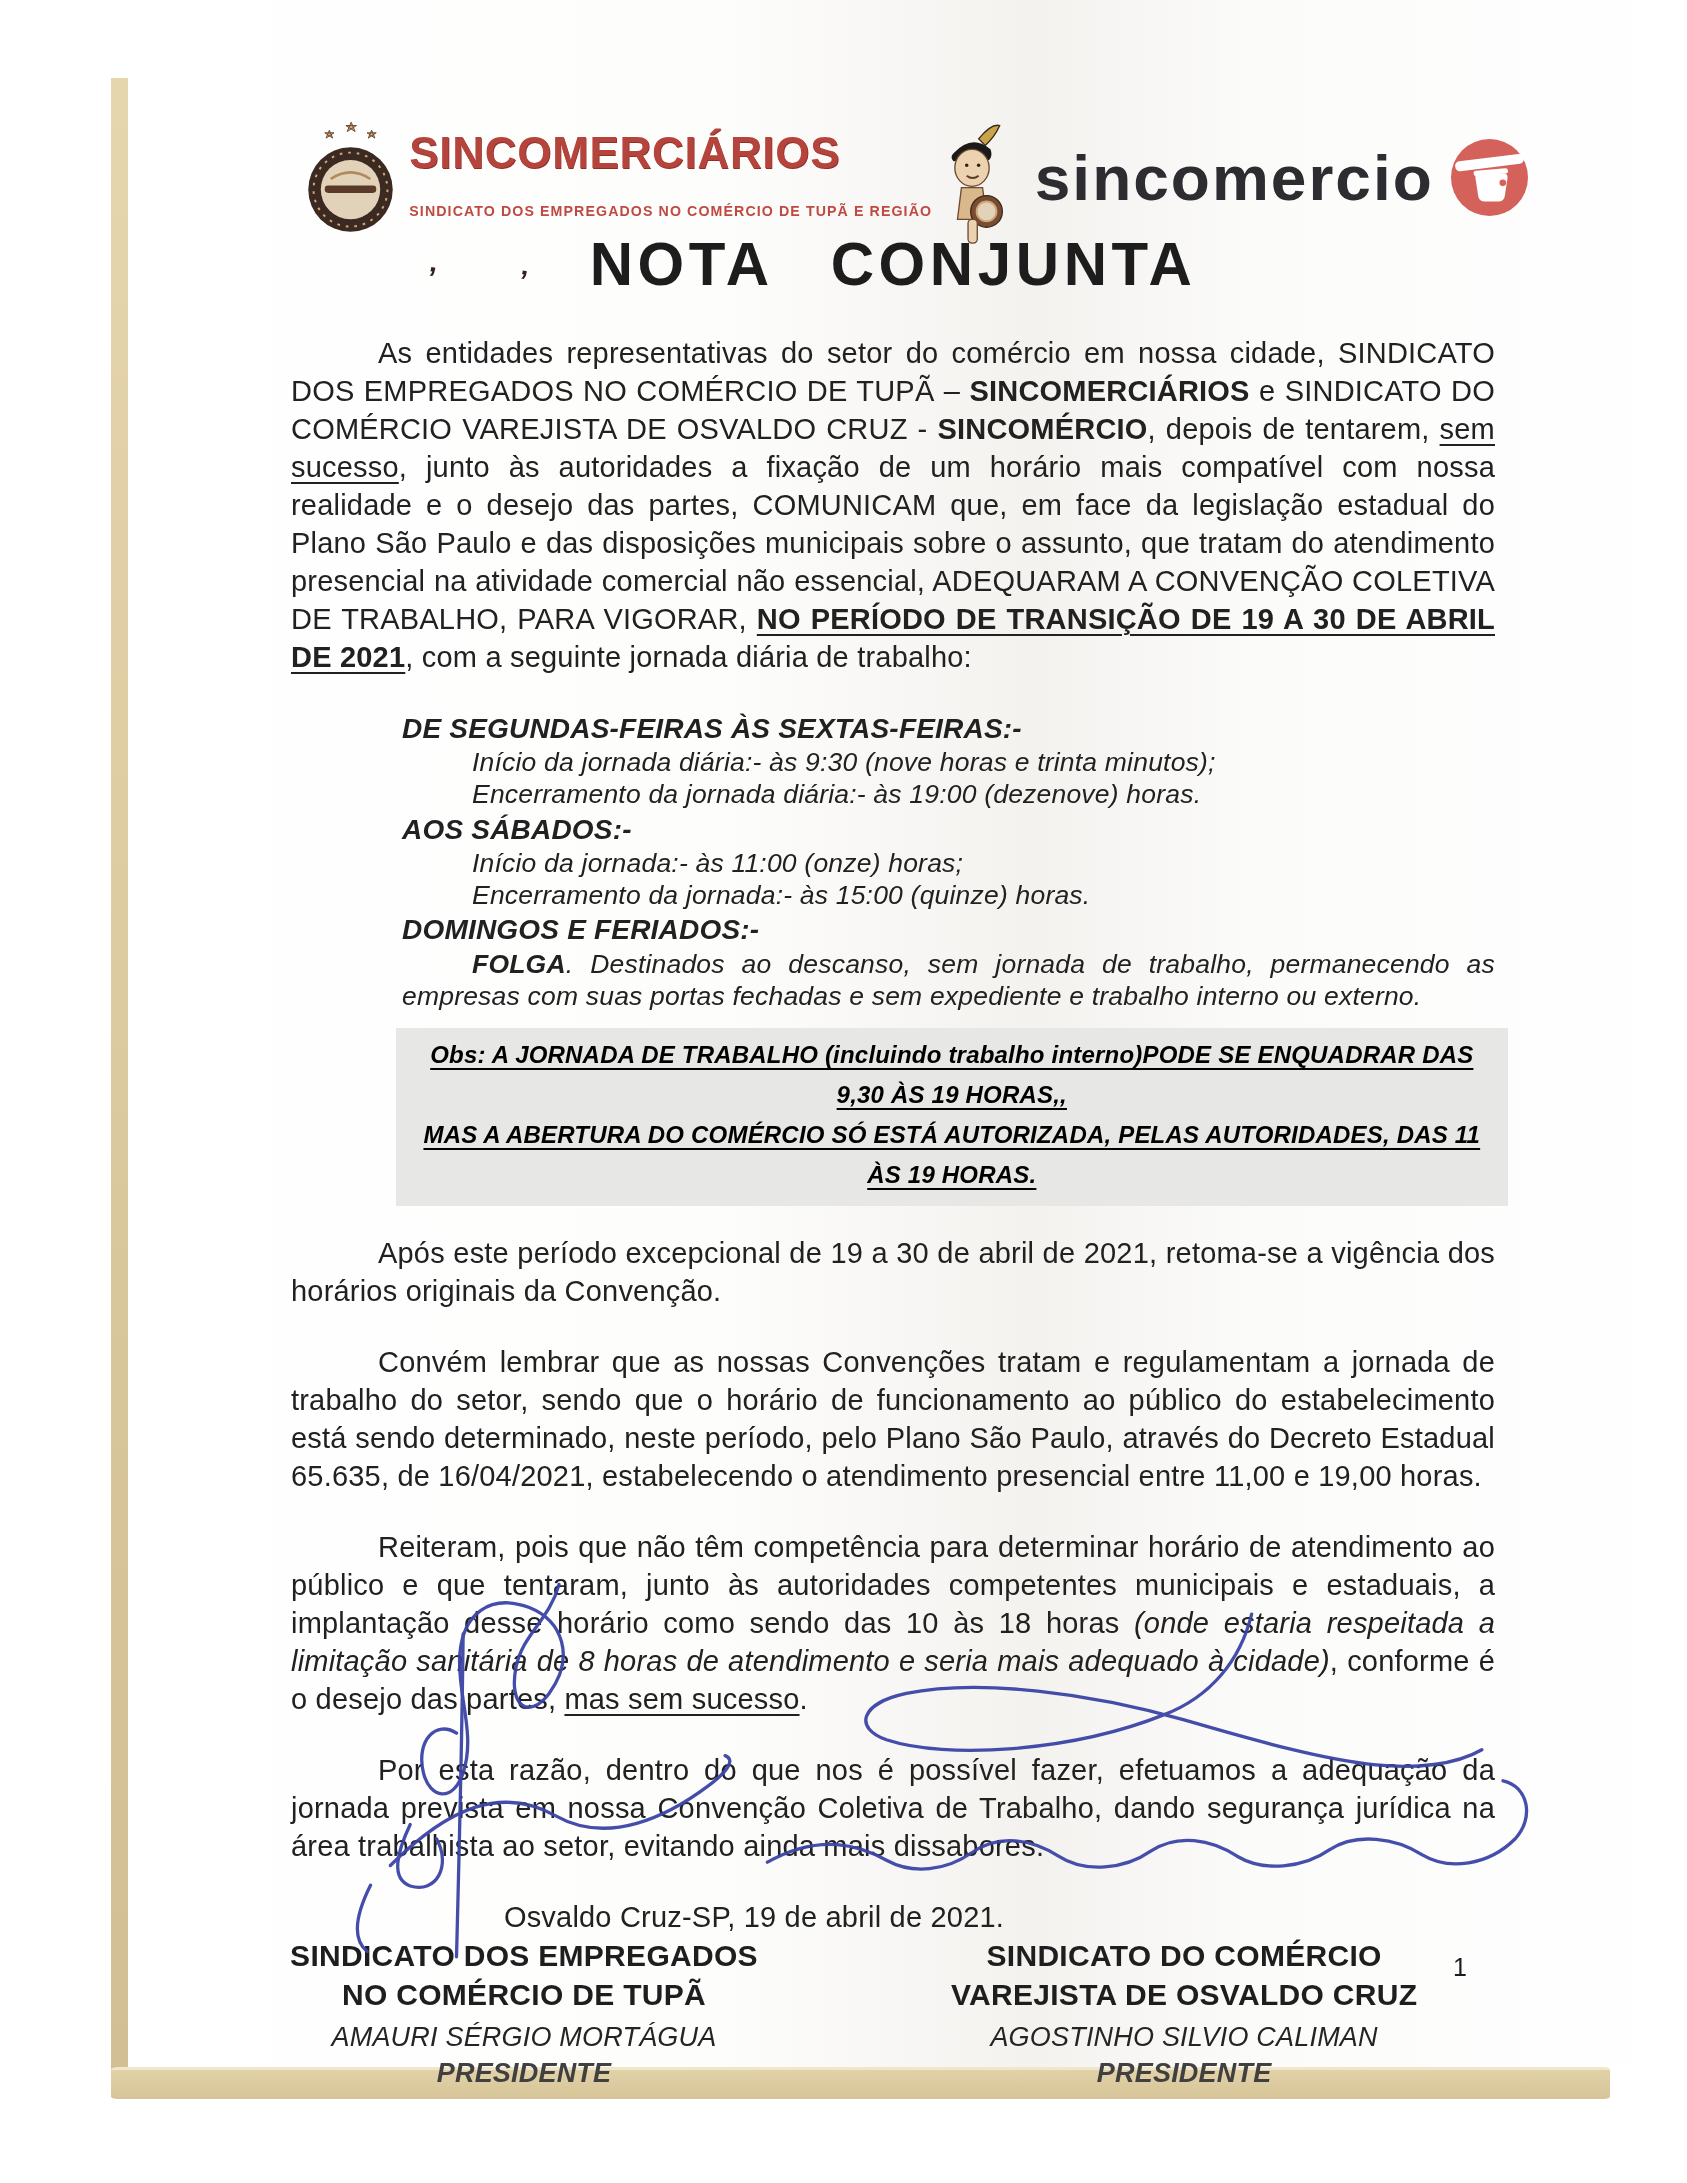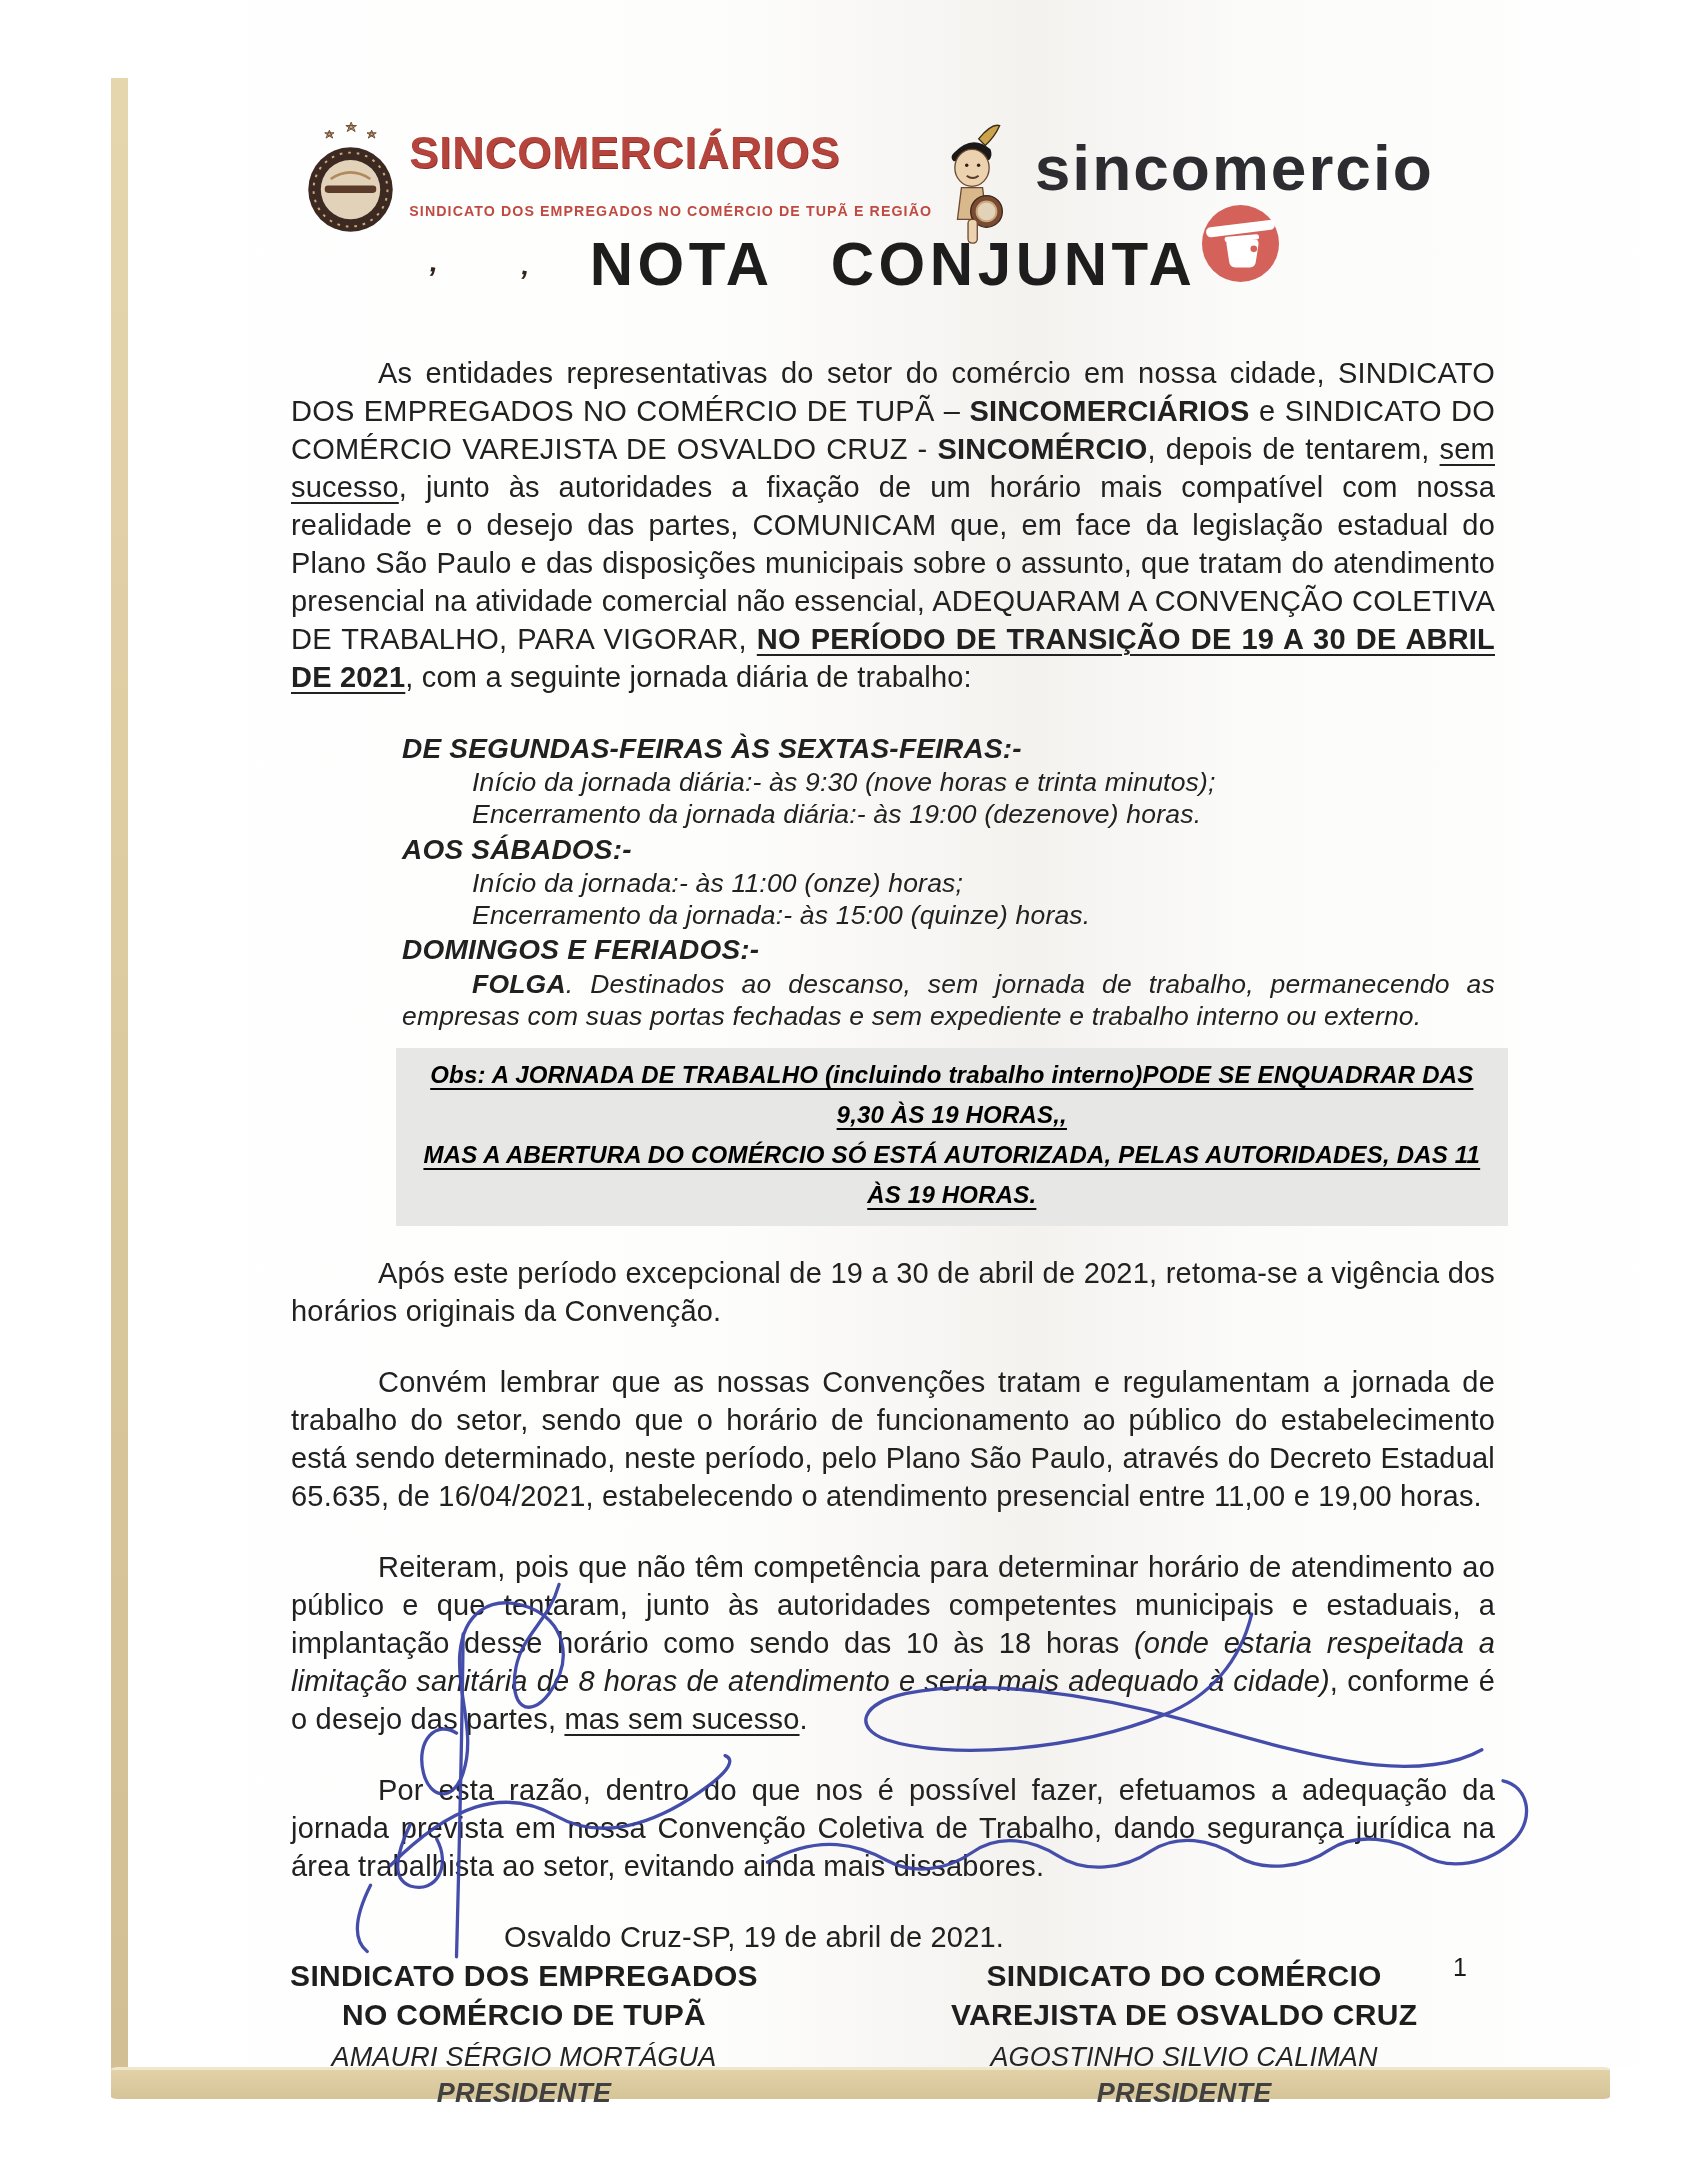--- a/index.html
+++ b/index.html
@@ -20,34 +20,34 @@
 
   
   .header{position:absolute;left:301px;top:118px;width:1197px;display:flex;align-items:flex-start;}
   .logo-left{display:flex;align-items:flex-start;}
   .brand-col{margin-left:9.3px;margin-top:12px;}
   .brand-main{font-size:44px;font-weight:bold;color:#b5443c;letter-spacing:0.7px;
     text-shadow:0.7px 0.7px 0 #8e2f2a;line-height:46px;white-space:nowrap;}
   .brand-sub{font-size:14.2px;font-weight:bold;color:#c04a42;letter-spacing:1.1px;
     margin-top:27px;white-space:nowrap;}
   .mascot{margin-left:6.6px;margin-top:1.3px;}
-  .logo-right{display:flex;align-items:center;margin-left:30px;margin-top:17px;flex-direction:column;}
+  .logo-right{display:flex;align-items:center;margin-left:30px;margin-top:17px;}
   .wordmark{font-size:64px;font-weight:bold;color:#2c2c31;letter-spacing:2px;
     transform:scaleY(0.98);line-height:66px;white-space:nowrap;}
   .logo-right svg{margin-left:13.2px;}
   .specks{position:absolute;left:429px;top:259px;font-size:29px;font-weight:bold;
     color:#33211a;letter-spacing:37px;transform:rotate(12deg);}
 
   
   .doc-title{position:absolute;left:291px;top:230px;width:1204px;text-align:center;
     font-size:60px;font-weight:bold;color:#1d1d1d;letter-spacing:4.6px;word-spacing:38px;
     transform:scaleY(1.02);}
 
   
-  .content{position:absolute;left:291px;top:354px;width:1204px;font-size:29px;
+  .content{position:absolute;left:291px;top:334px;width:1204px;font-size:29px;
     line-height:38px;letter-spacing:0.2px;text-align:justify;color:#212121;}
   .para{margin:0 0 33px 0;text-indent:87px;}
   .b{font-weight:bold;}
   .i{font-style:italic;}
   .u{text-decoration:underline;text-decoration-thickness:2.3px;text-underline-offset:4.6px;}
 
   .schedule{margin:36px 0 13.2px 0;padding-left:111px;font-style:italic;}
   .sched-h{font-size:28px;font-weight:bold;line-height:34px;margin-top:2.6px;}
   .sched-i{font-size:26.5px;line-height:32px;padding-left:70px;}
   .folga{font-size:26.5px;line-height:32px;text-indent:70px;text-align:justify;margin:1.3px 0 0 0;}

